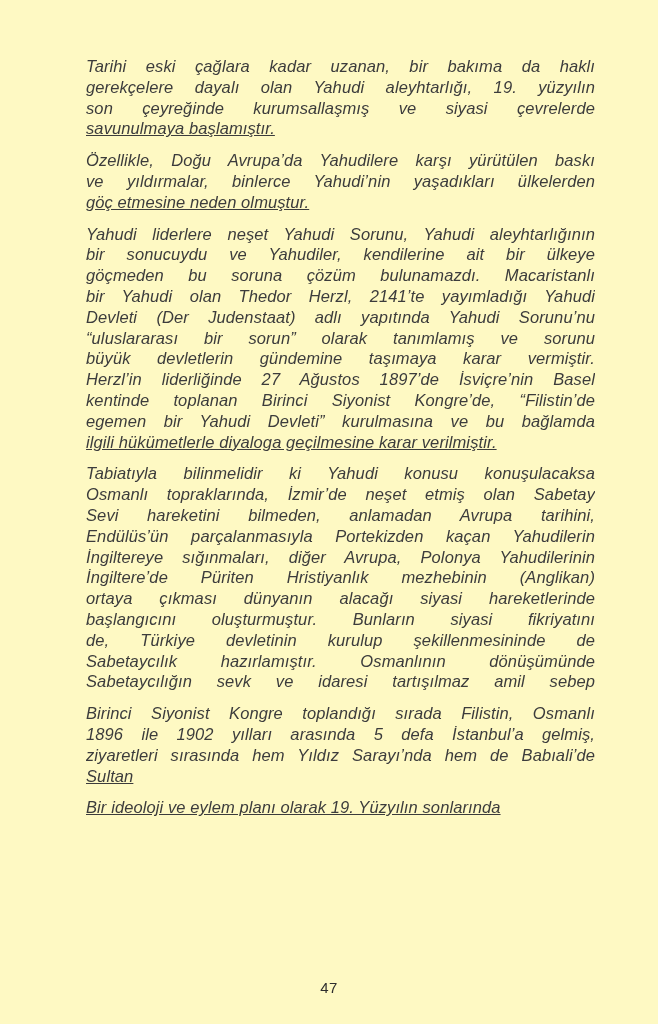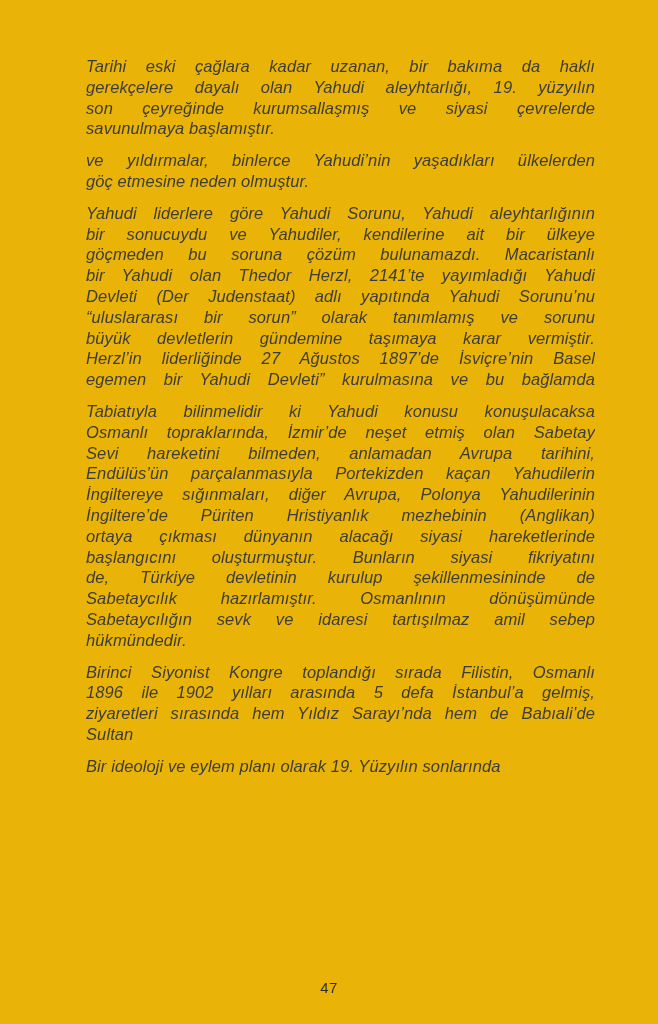--- a/index.html
+++ b/index.html
@@ -10,21 +10,21 @@
   body {
     width: 658px;
     height: 1024px;
     position: relative;
     overflow: hidden;
     font-family: "Liberation Sans", sans-serif;
   }
   .page {
     position: absolute;
     inset: 0;
-    background: #eab308;
+    background: #fef9c3;
   }
   .text-block {
     position: absolute;
     top: 56px;
     left: 86px;
     width: 509px;
     color: #3c3c3c;
     font-style: italic;
     font-size: 16.5px;
     line-height: 20.8px;
@@ -34,20 +34,21 @@
     margin: 0 0 11px 0;
   }
   .line {
     text-align: justify;
     text-align-last: justify;
     white-space: nowrap;
     overflow: hidden;
   }
   .line.last {
     text-align-last: left;
+    text-decoration: underline;
   }
   .page-number {
     position: absolute;
     left: 0;
     right: 0;
     bottom: 28px;
     text-align: center;
     color: #2e2e2e;
     font-size: 15px;
     font-style: normal;
@@ -59,47 +60,49 @@
 
 <div class="page">
   <div class="text-block" id="text-block">
       <div class="para">
         <div class="line">Tarihi eski çağlara kadar uzanan, bir bakıma da haklı</div>
         <div class="line">gerekçelere dayalı olan Yahudi aleyhtarlığı, 19. yüzyılın</div>
         <div class="line">son çeyreğinde kurumsallaşmış ve siyasi çevrelerde</div>
         <div class="line last">savunulmaya başlamıştır.</div>
       </div>
       <div class="para">
+        <div class="line">Özellikle, Doğu Avrupa’da Yahudilere karşı yürütülen baskı</div>
         <div class="line">ve yıldırmalar, binlerce Yahudi’nin yaşadıkları ülkelerden</div>
         <div class="line last">göç etmesine neden olmuştur.</div>
       </div>
       <div class="para">
-        <div class="line">Yahudi liderlere göre Yahudi Sorunu, Yahudi aleyhtarlığının</div>
+        <div class="line">Yahudi liderlere neşet Yahudi Sorunu, Yahudi aleyhtarlığının</div>
         <div class="line">bir sonucuydu ve Yahudiler, kendilerine ait bir ülkeye</div>
         <div class="line">göçmeden bu soruna çözüm bulunamazdı. Macaristanlı</div>
         <div class="line">bir Yahudi olan Thedor Herzl, 2141’te yayımladığı Yahudi</div>
         <div class="line">Devleti (Der Judenstaat) adlı yapıtında Yahudi Sorunu’nu</div>
         <div class="line">“uluslararası bir sorun” olarak tanımlamış ve sorunu</div>
         <div class="line">büyük devletlerin gündemine taşımaya karar vermiştir.</div>
         <div class="line">Herzl’in liderliğinde 27 Ağustos 1897’de İsviçre’nin Basel</div>
+        <div class="line">kentinde toplanan Birinci Siyonist Kongre’de, “Filistin’de</div>
         <div class="line">egemen bir Yahudi Devleti” kurulmasına ve bu bağlamda</div>
+        <div class="line last">ilgili hükümetlerle diyaloga geçilmesine karar verilmiştir.</div>
       </div>
       <div class="para">
         <div class="line">Tabiatıyla bilinmelidir ki Yahudi konusu konuşulacaksa</div>
         <div class="line">Osmanlı topraklarında, İzmir’de neşet etmiş olan Sabetay</div>
         <div class="line">Sevi hareketini bilmeden, anlamadan Avrupa tarihini,</div>
         <div class="line">Endülüs’ün parçalanmasıyla Portekizden kaçan Yahudilerin</div>
         <div class="line">İngiltereye sığınmaları, diğer Avrupa, Polonya Yahudilerinin</div>
         <div class="line">İngiltere’de Püriten Hristiyanlık mezhebinin (Anglikan)</div>
         <div class="line">ortaya çıkması dünyanın alacağı siyasi hareketlerinde</div>
         <div class="line">başlangıcını oluşturmuştur. Bunların siyasi fikriyatını</div>
         <div class="line">de, Türkiye devletinin kurulup şekillenmesininde de</div>
         <div class="line">Sabetaycılık hazırlamıştır. Osmanlının dönüşümünde</div>
         <div class="line">Sabetaycılığın sevk ve idaresi tartışılmaz amil sebep</div>
-        <div class="line last">hükmündedir.</div>
       </div>
       <div class="para">
         <div class="line">Birinci Siyonist Kongre toplandığı sırada Filistin, Osmanlı</div>
         <div class="line">1896 ile 1902 yılları arasında 5 defa İstanbul’a gelmiş,</div>
         <div class="line">ziyaretleri sırasında hem Yıldız Sarayı’nda hem de Babıali’de</div>
         <div class="line last">Sultan</div>
       </div>
       <div class="para">
         <div class="line last">Bir ideoloji ve eylem planı olarak 19. Yüzyılın sonlarında</div>
       </div>

